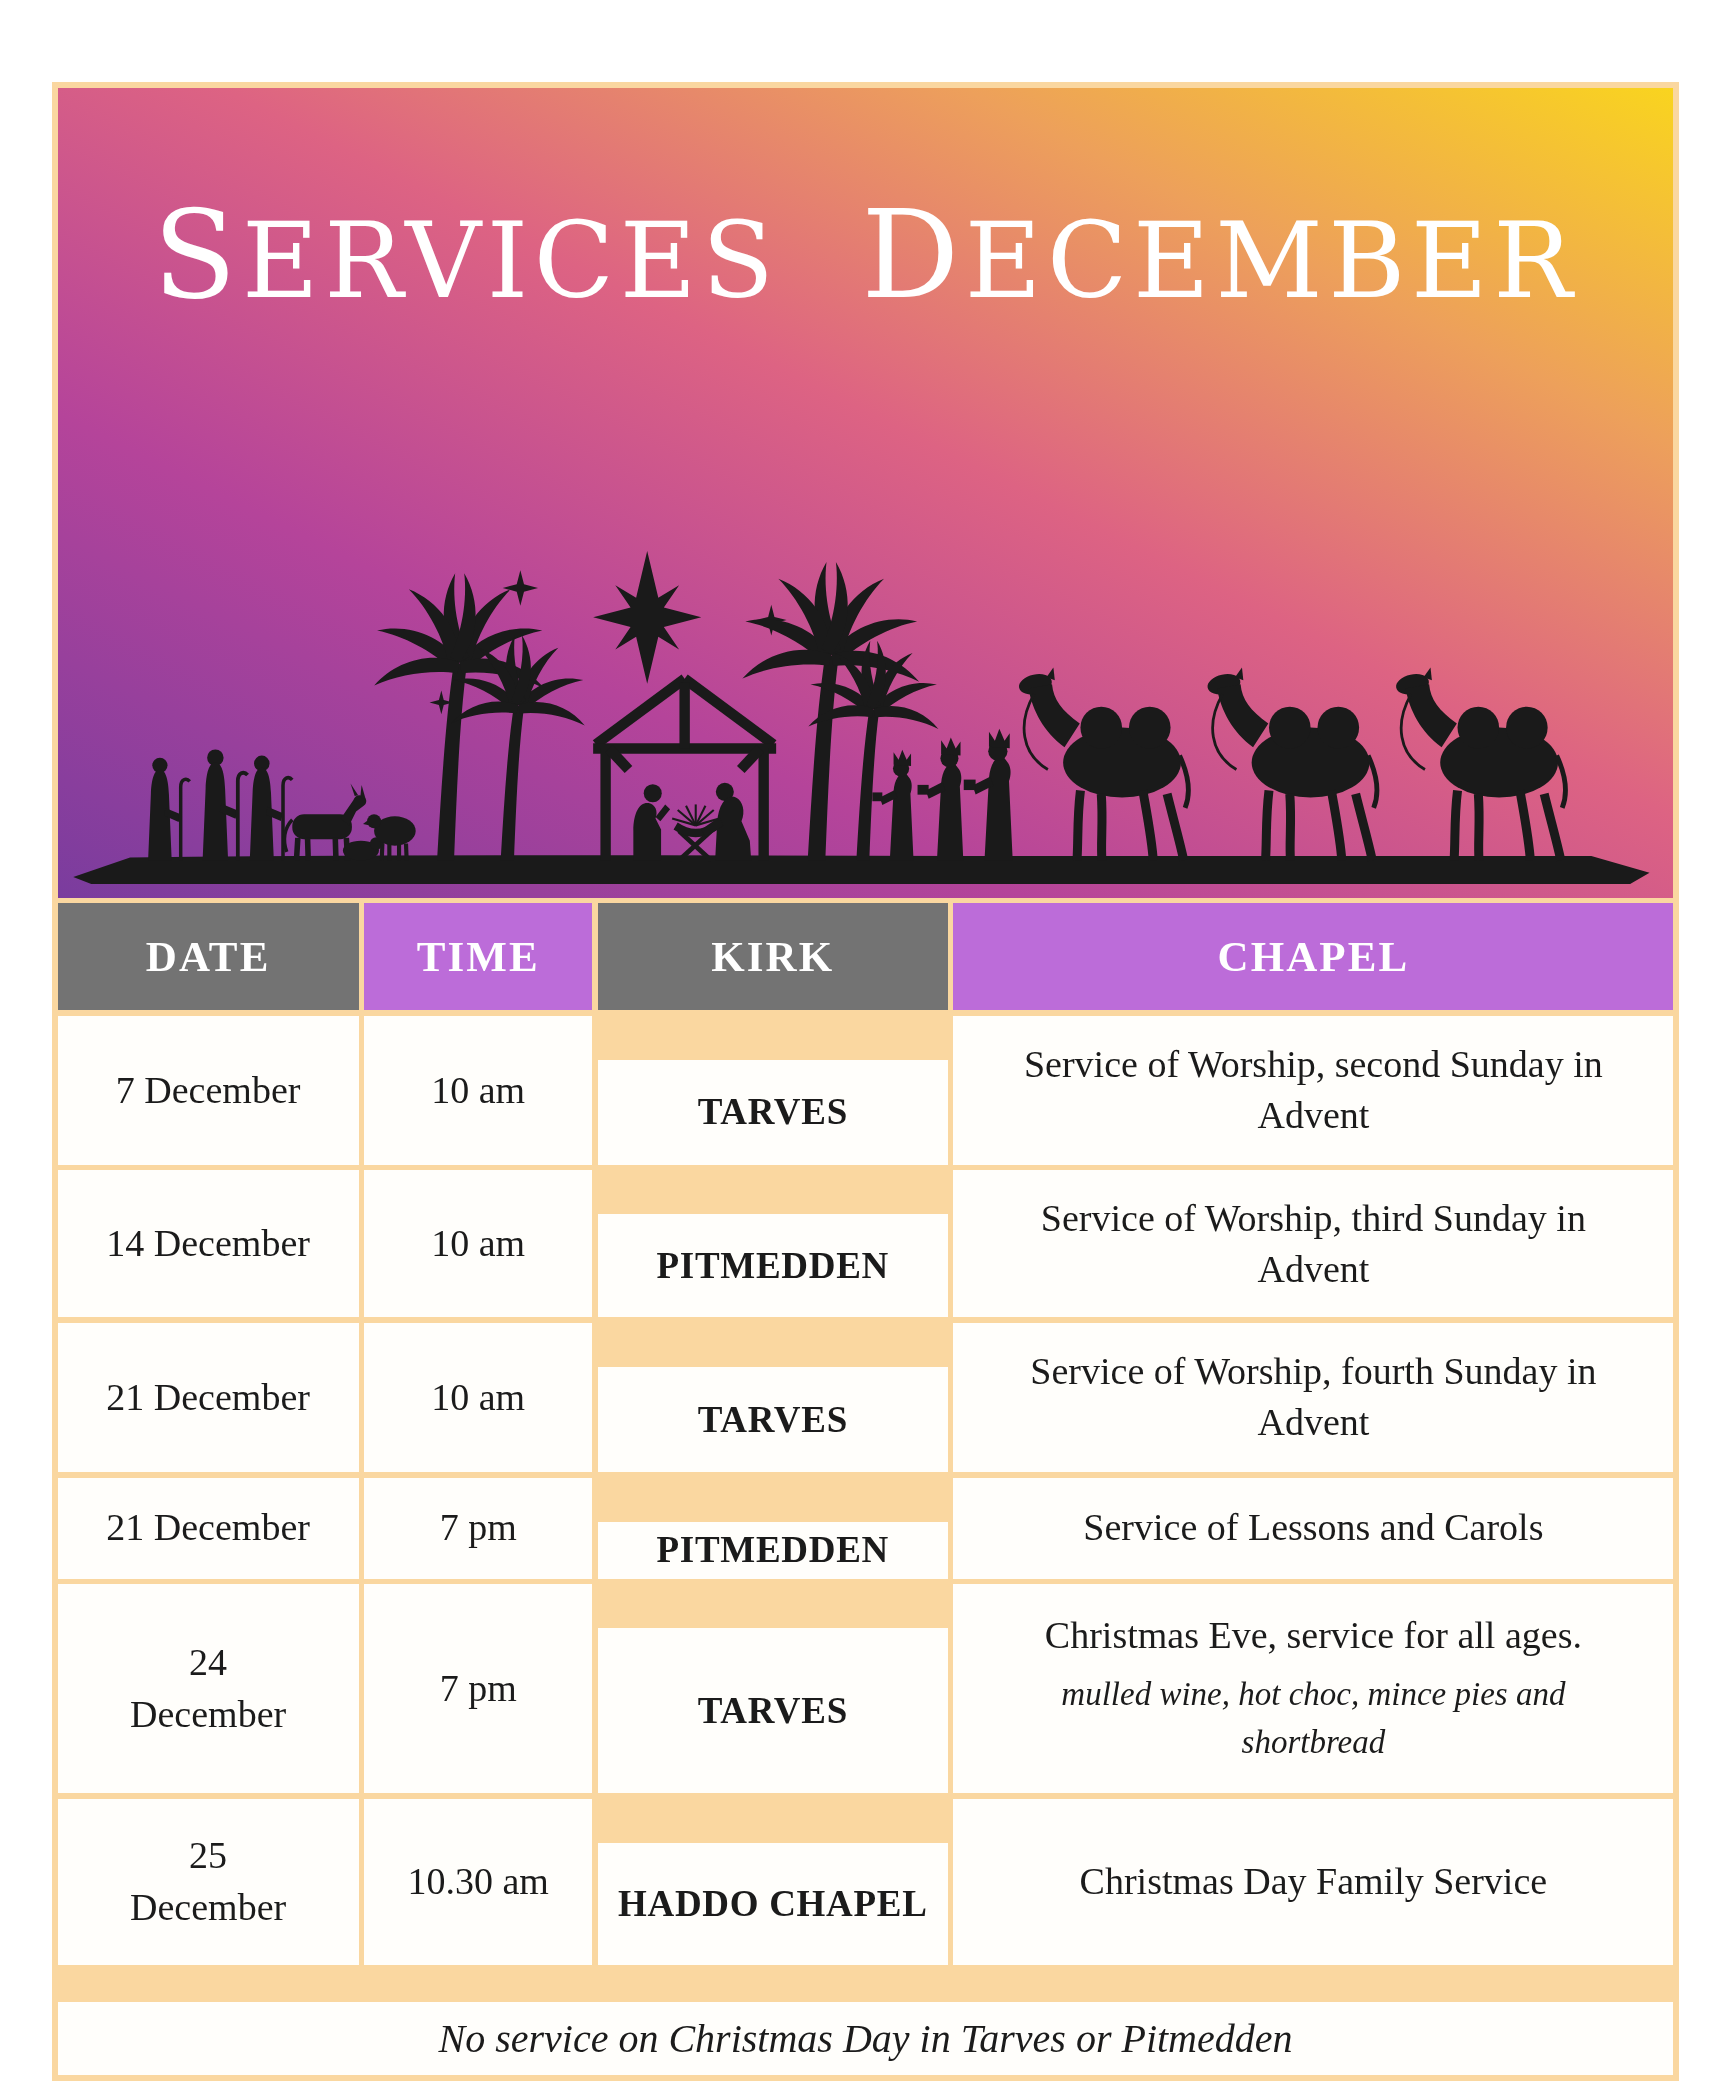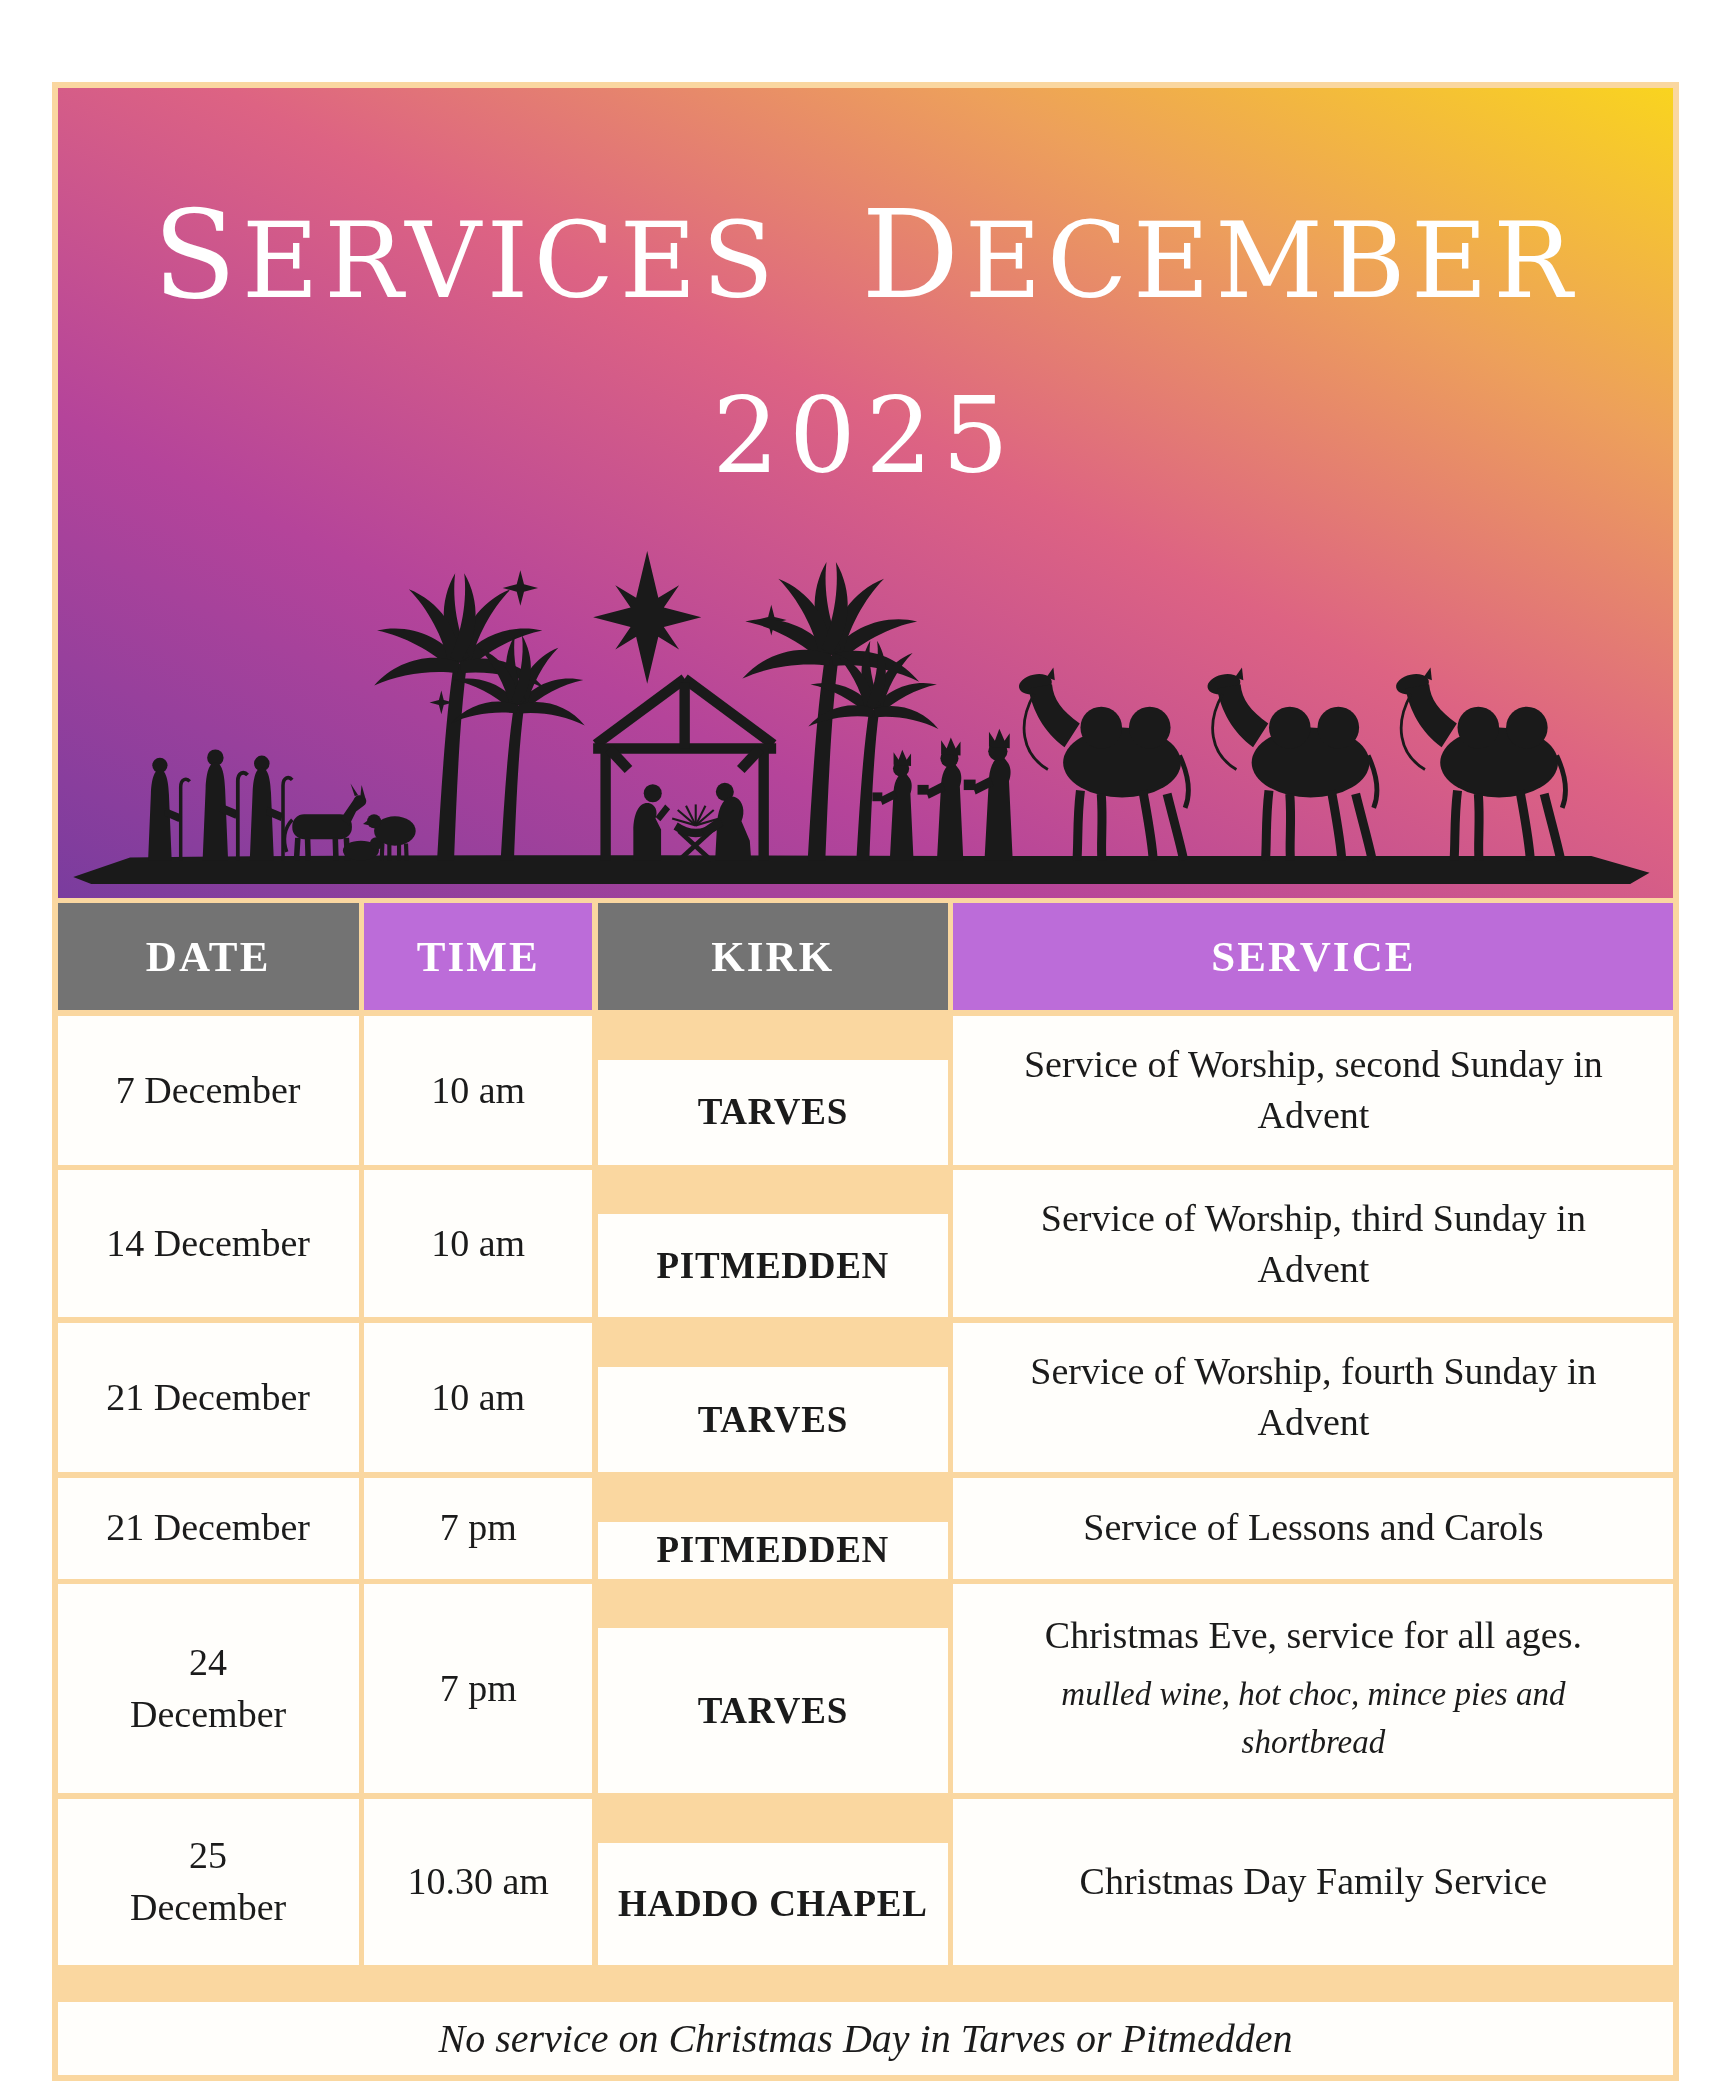--- a/index.html
+++ b/index.html
@@ -188,29 +188,28 @@
           <use href="#camel" transform="translate(1672,1106)"></use>
           <use href="#camel" transform="translate(1944,1106)"></use>
         </g>
       </svg>
 
       <div class="titles">
         <div class="title-line1">
           <span class="word"><span class="big">S</span><span>ERVICES</span></span>
           <span class="word"><span class="big">D</span><span>ECEMBER</span></span>
         </div>
-        <div class="title-line2"><span>2025</span></div>
       </div>
     </div>
 
     <div class="grid">
         <div class="cell hdr orange">DATE</div>
         <div class="cell hdr purple">TIME</div>
         <div class="cell hdr orange">KIRK</div>
-        <div class="cell hdr purple">SERVICE</div>
+        <div class="cell hdr purple">CHAPEL</div>
         <div class="cell cell-date">7 December</div>
         <div class="cell cell-time">10 am</div>
         <div class="cell cell-kirk">TARVES</div>
         <div class="cell cell-service">
           <span class="service-main">Service of Worship, second Sunday in Advent</span>
         </div>
         <div class="cell cell-date">14 December</div>
         <div class="cell cell-time">10 am</div>
         <div class="cell cell-kirk">PITMEDDEN</div>
         <div class="cell cell-service">

